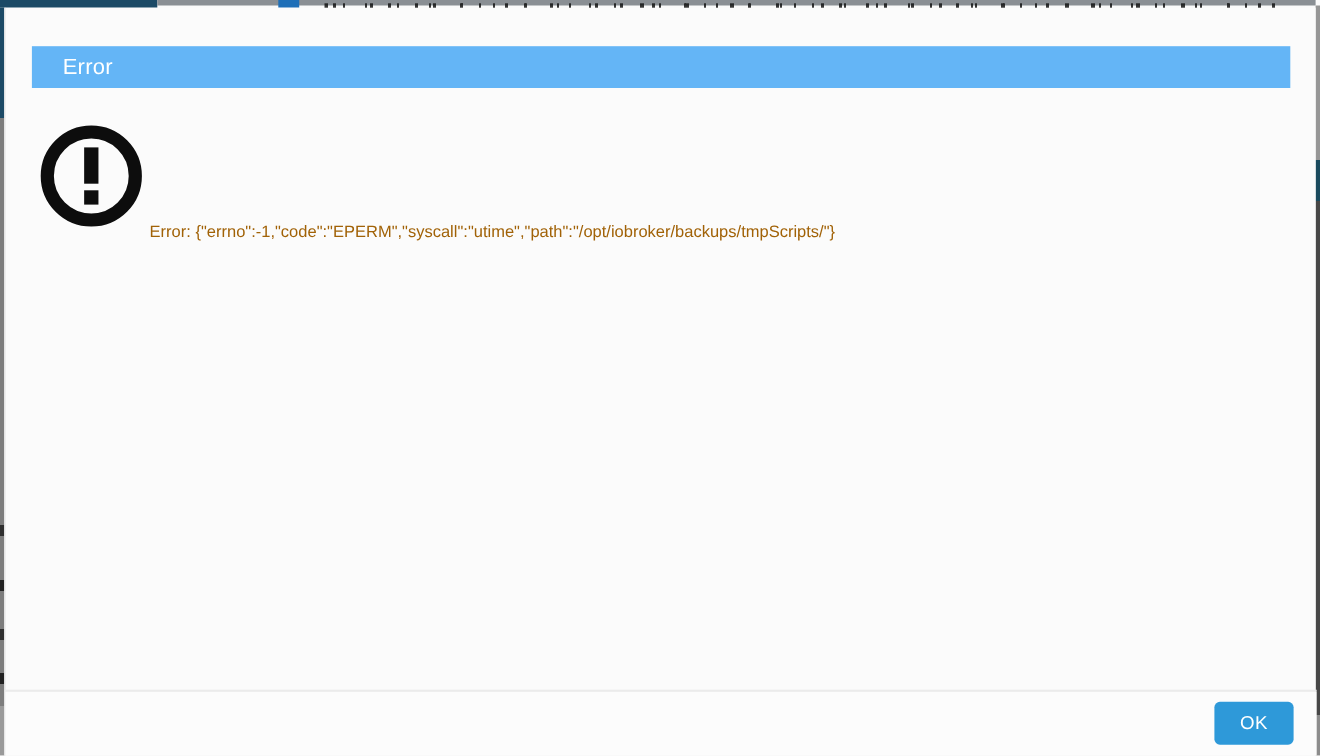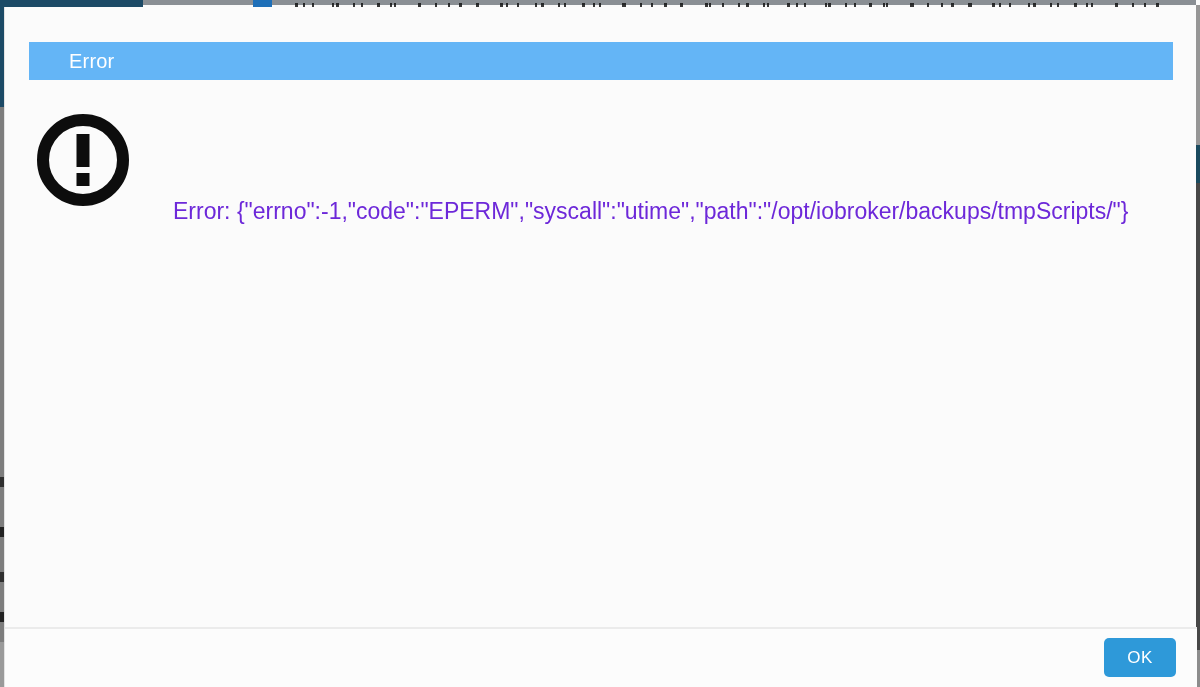--- a/index.html
+++ b/index.html
@@ -57,21 +57,21 @@
     background: #fbfbfb;
     border-left: 1px solid #e3e3e3;
   }
   .dialog-header {
     position: absolute;
     left: 24px; top: 35px;
     width: 1144px; height: 38px;
     background: #64b5f6;
     display: flex;
     align-items: center;
-    padding-left: 40px;
+    padding-left: 28px;
   }
   .dialog-title {
     color: #ffffff;
     font-size: 20px;
     font-weight: 400;
     letter-spacing: .2px;
   }
 
   .alert-icon {
     position: absolute;
@@ -91,25 +91,24 @@
     position: absolute;
     left: 50%; transform: translateX(-50%);
     bottom: 8px;
     width: 13px; height: 13px;
     background: #0d0d0d;
   }
 
   .dialog-message {
     position: absolute;
     left: 131px; top: 193px;
-    color: #6d28d9;
-    font-size: 23px;
+    color: #a16207;
+    font-size: 15px;
     line-height: 22px;
     white-space: nowrap;
-    margin-left: 37px;
   }
 
   .footer-divider {
     position: absolute;
     left: 0; top: 620px;
     width: 1192px; height: 2px;
     background: #ebebeb;
   }
   .dialog-footer {
     position: absolute;

